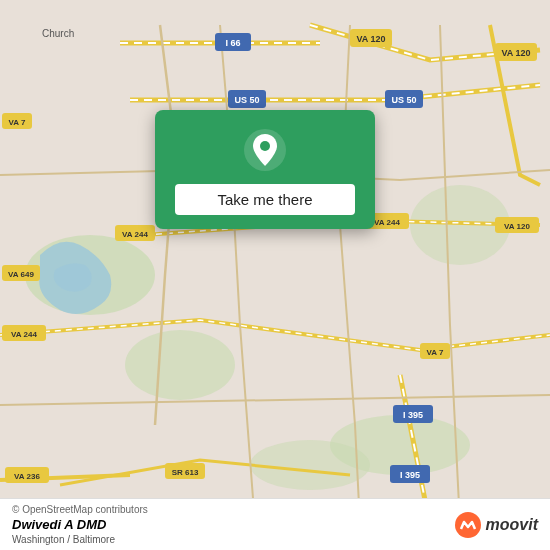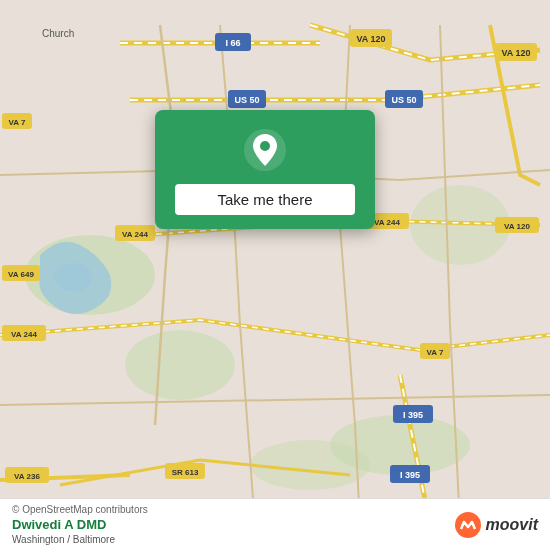--- a/index.html
+++ b/index.html
@@ -199,21 +199,21 @@
       <circle cx="22" cy="22" r="21" fill="rgba(255,255,255,0.15)"></circle>
       <path d="M22 6 C15 6 10 11.5 10 18 C10 26 22 38 22 38 C22 38 34 26 34 18 C34 11.5 29 6 22 6 Z" fill="white"></path>
       <circle cx="22" cy="18" r="5" fill="#2e9e5e"></circle>
     </svg>
     <button id="take-me-there-btn">Take me there</button>
   </div>
 
   <div id="bottom-bar">
     <div class="bottom-content">
       <span style="font-size:10px;color:#666;">© OpenStreetMap contributors</span>
-      <span style="font-size:13px;font-weight:600;color:#15803d;">Dwivedi A DMD</span>
+      <span style="font-size:13px;font-weight:600;color:#000000;font-style:italic;">Dwivedi A DMD</span>
       <span style="font-size:10px;color:#555;">Washington / Baltimore</span>
     </div>
     <div id="moovit-logo">
 
       <svg width="28" height="28" viewBox="0 0 28 28" xmlns="http://www.w3.org/2000/svg">
         <circle cx="14" cy="14" r="13" fill="#ff6633"></circle>
         <path d="M7 18 L10 11 L14 16 L18 11 L21 18" stroke="white" stroke-width="2.5" fill="none" stroke-linejoin="round"></path>
       </svg>
       <span style="font-size:16px;font-weight:bold;color:#333;font-style:italic;">moovit</span>
     </div>

